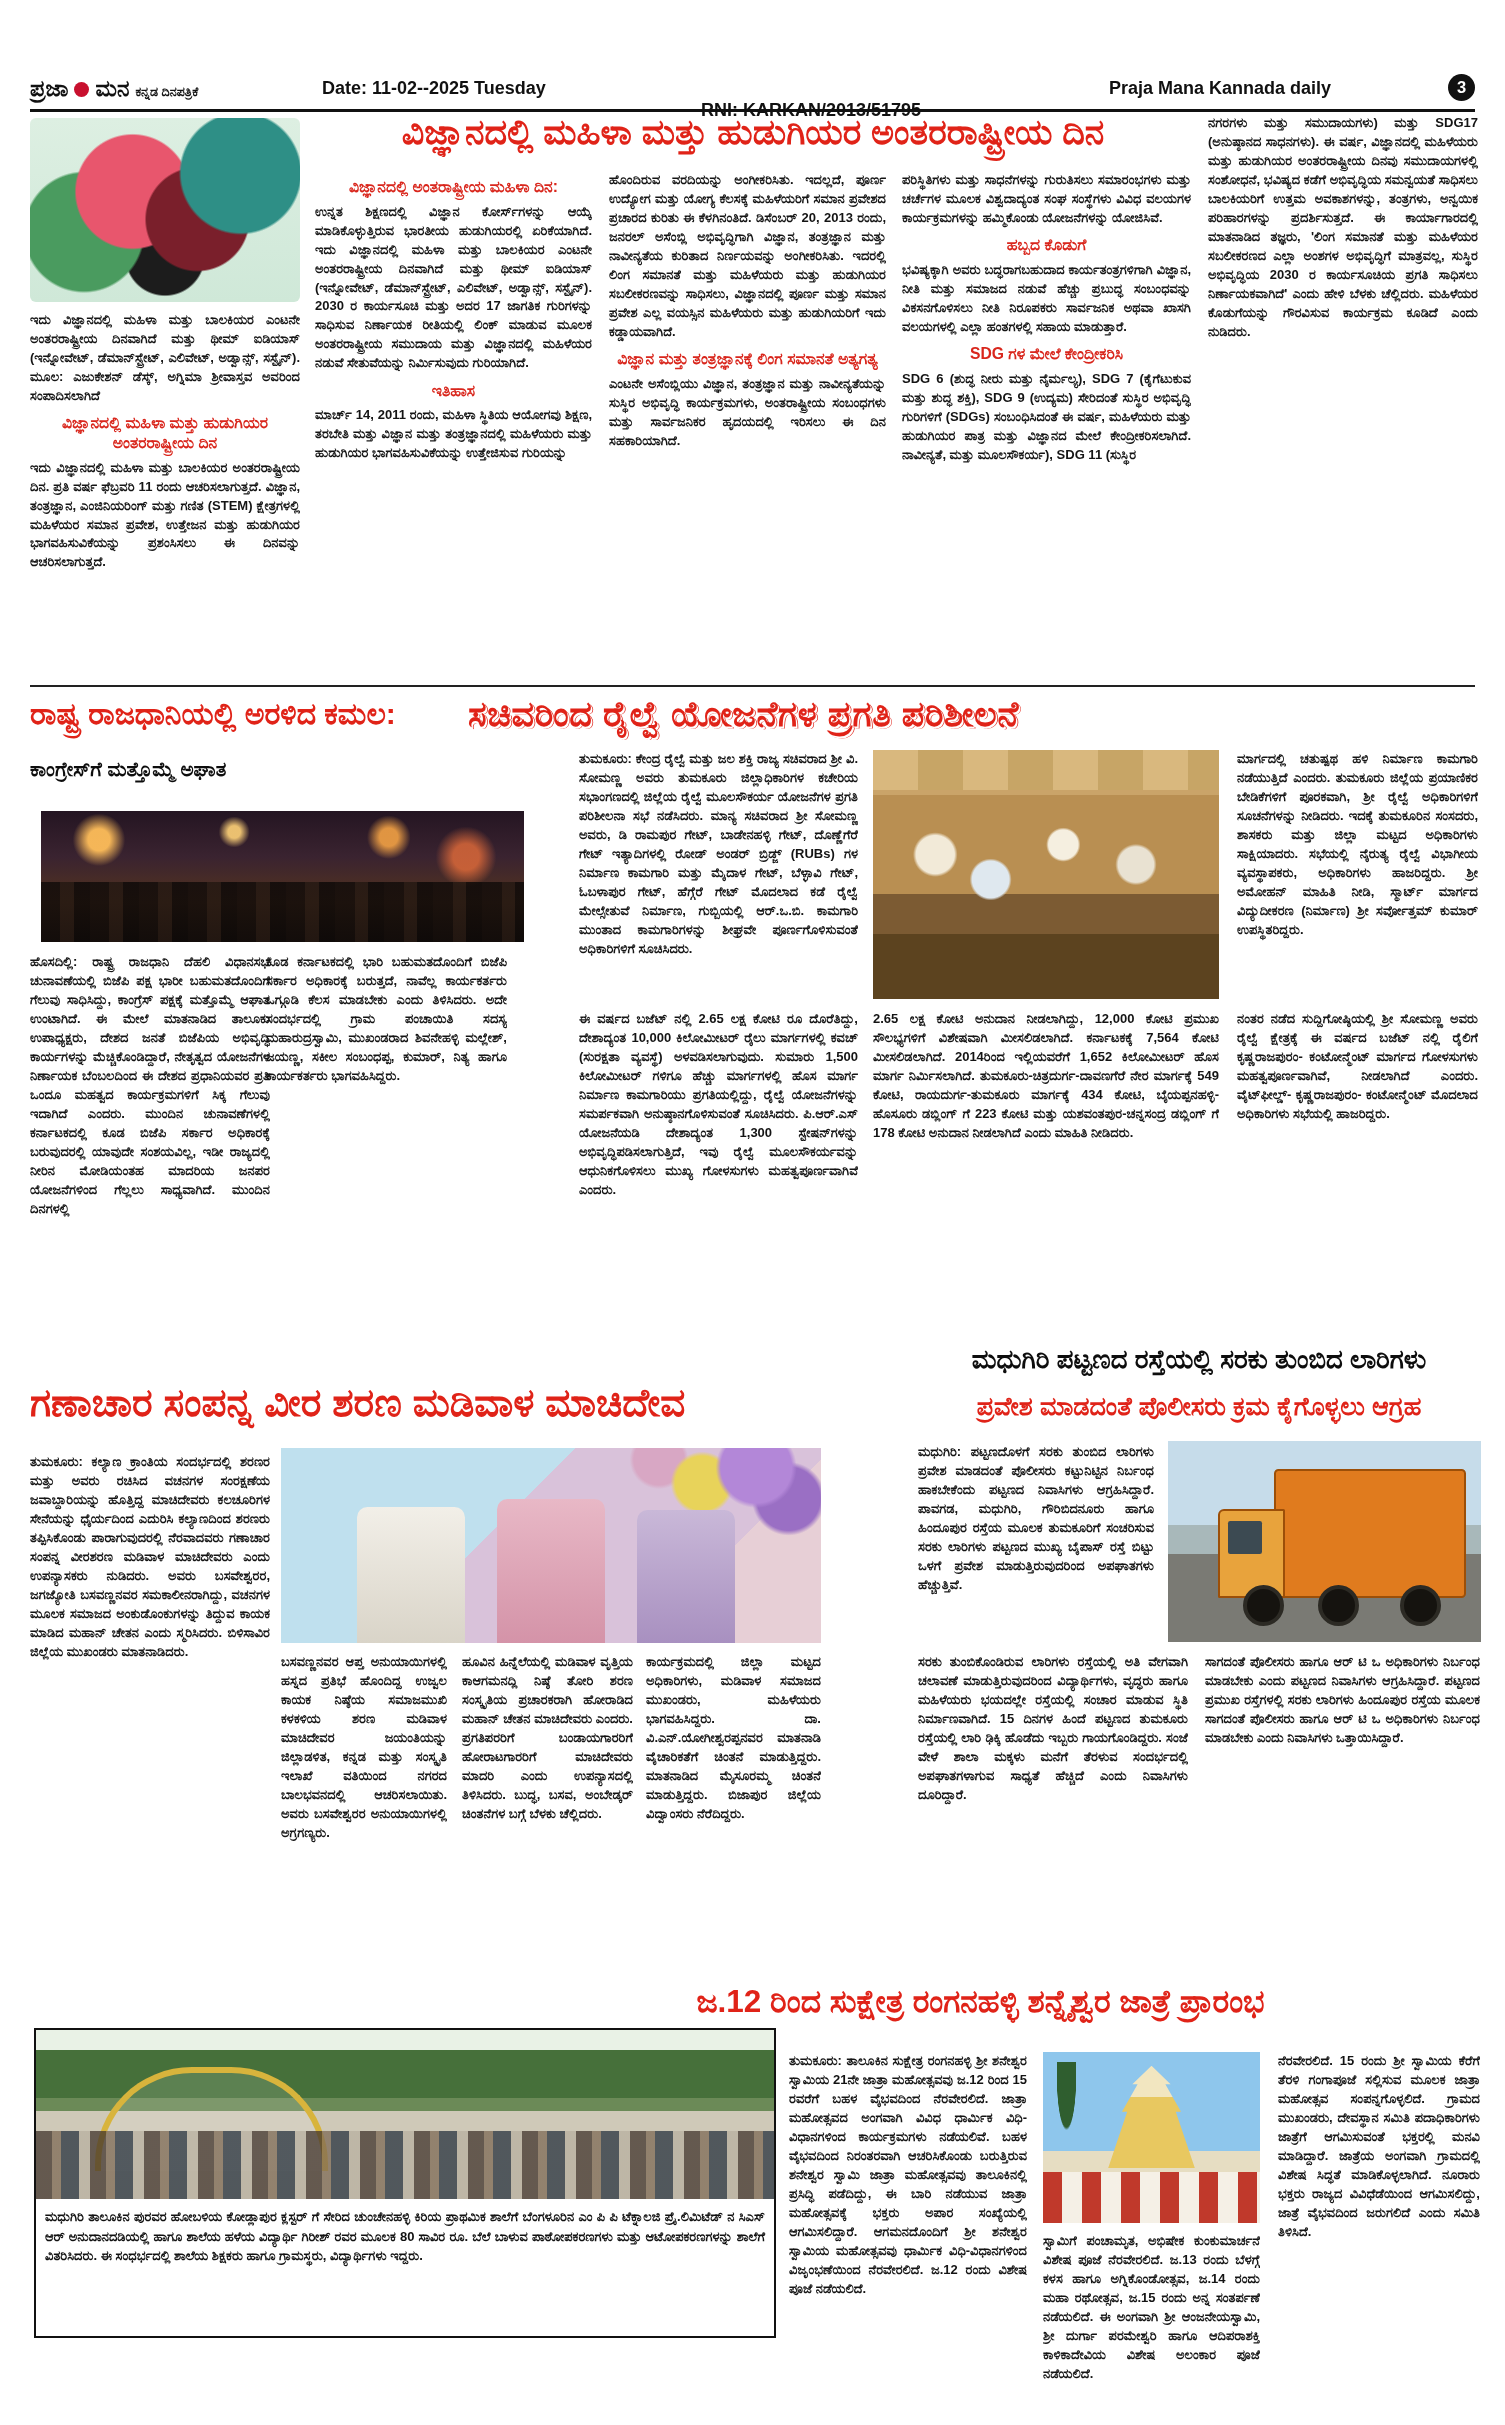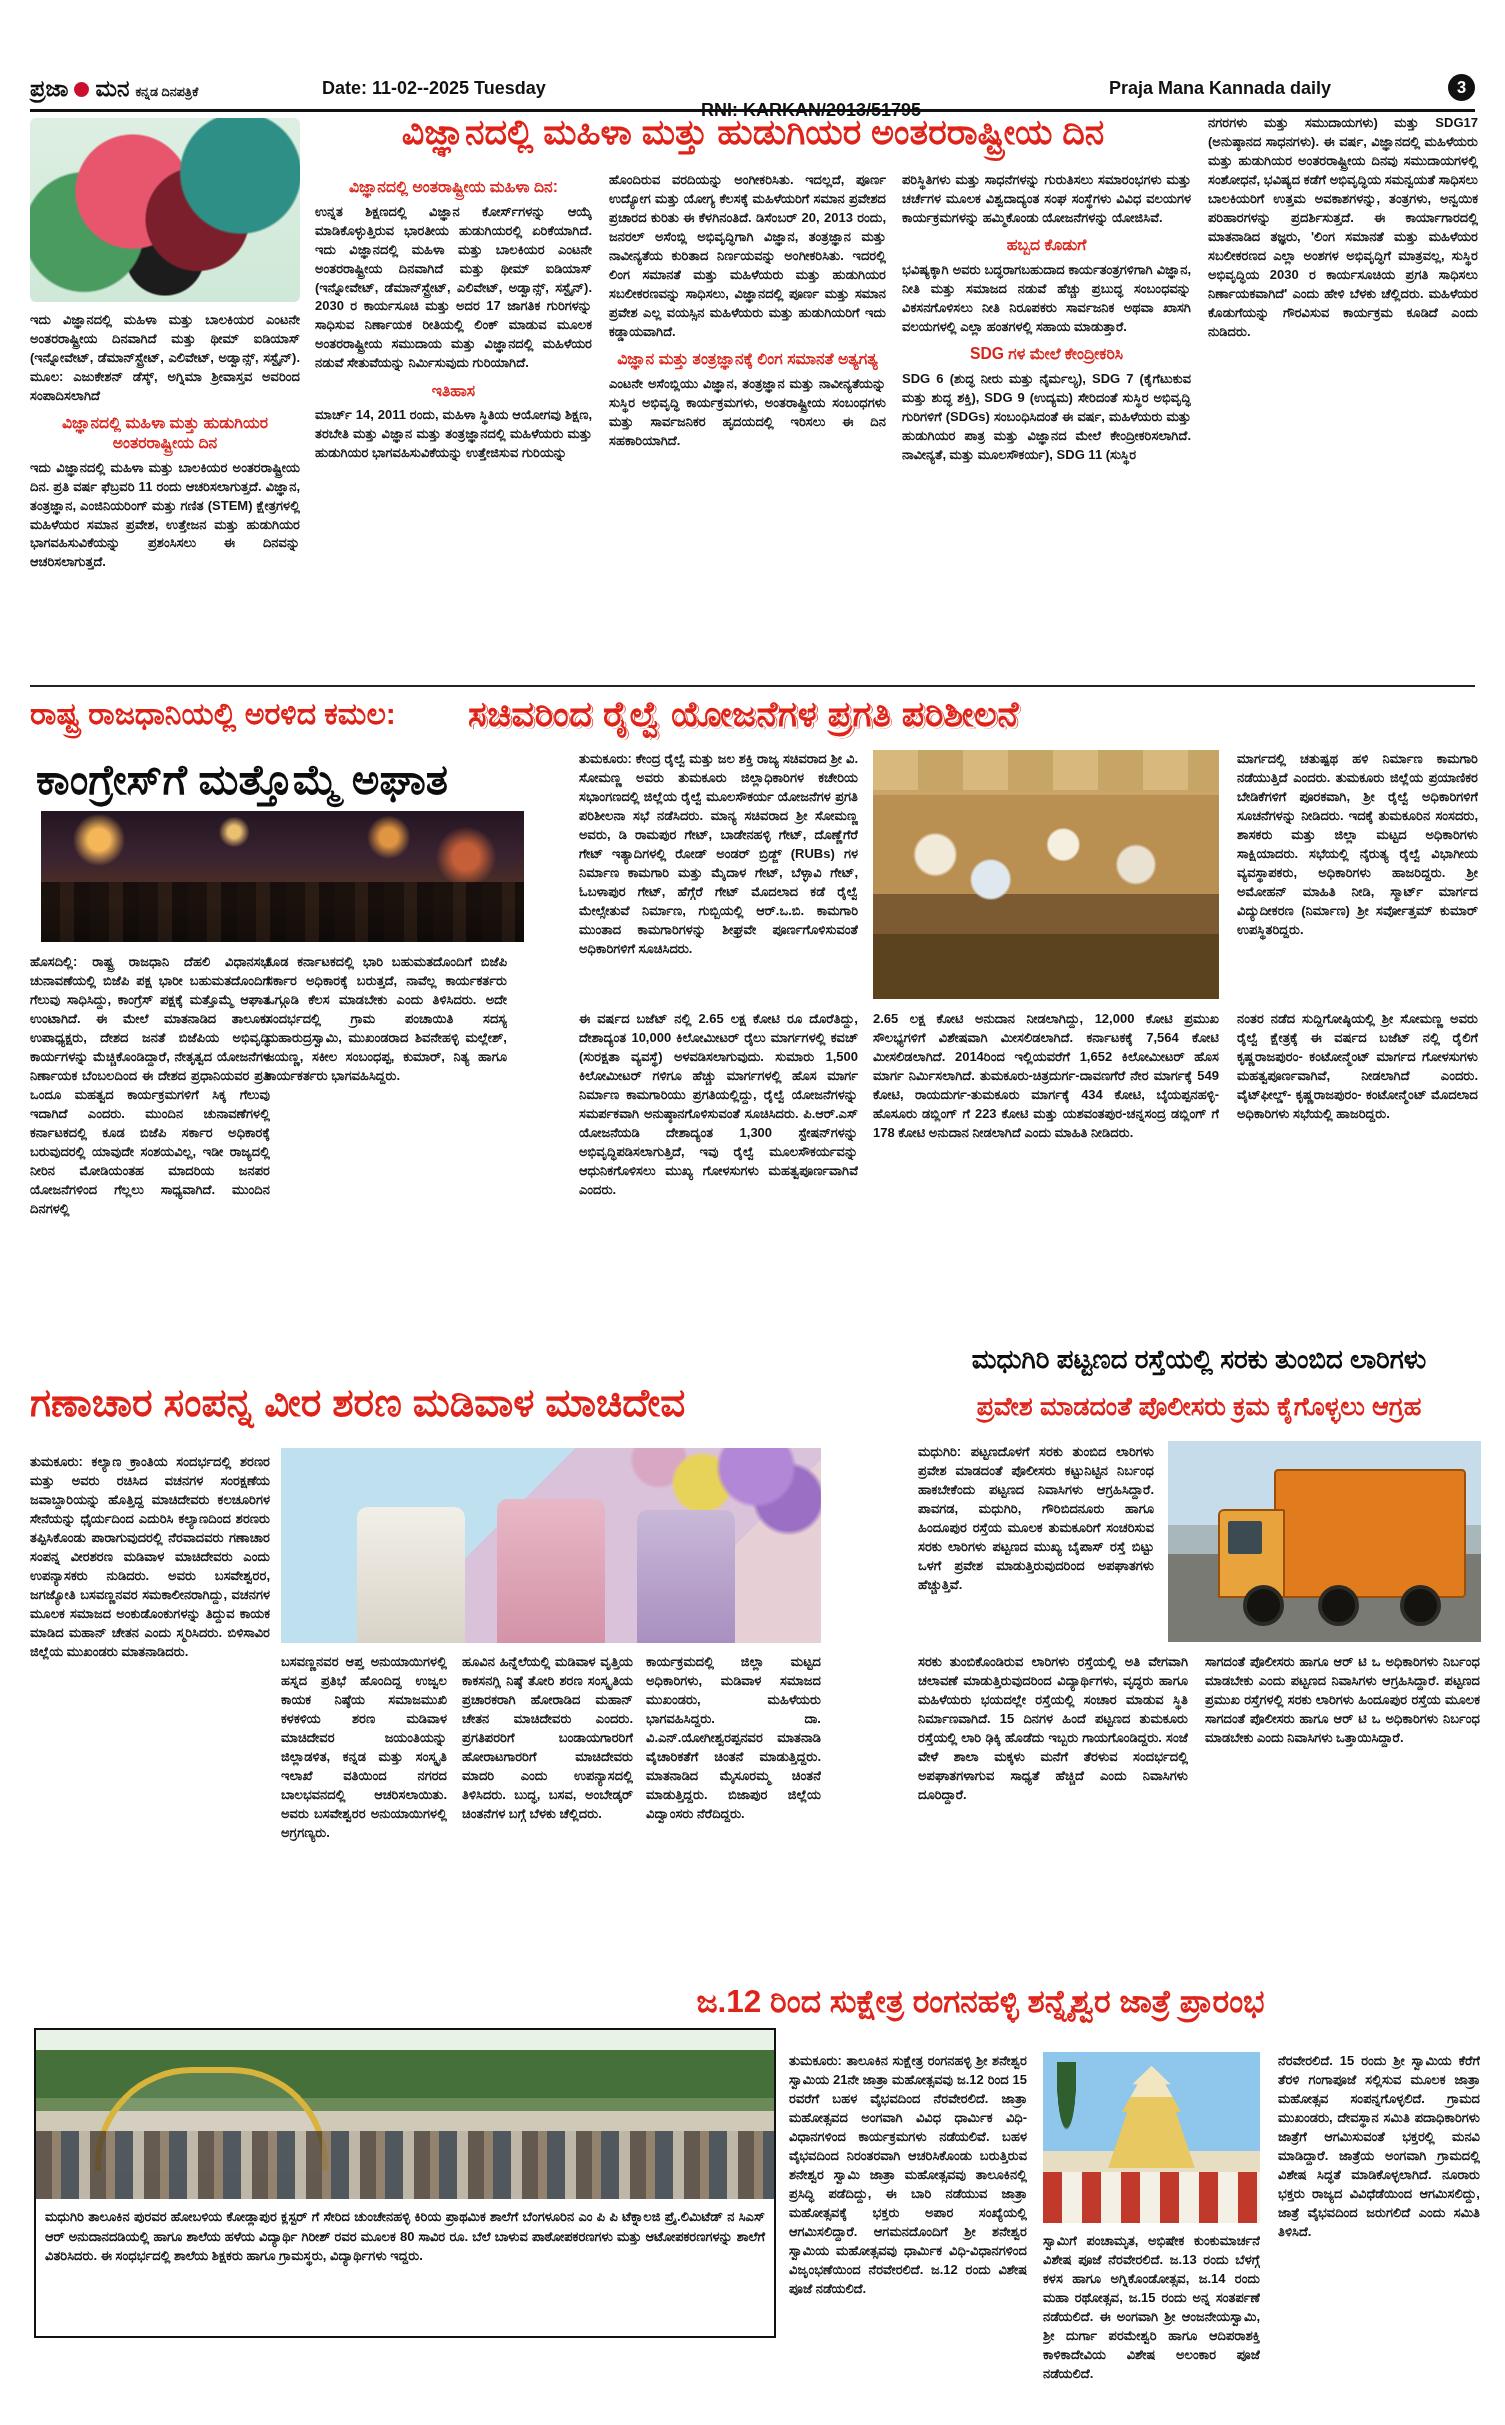--- a/index.html
+++ b/index.html
@@ -130,21 +130,21 @@
 
   <div class="col bodytxt" style="left:1208px;top:114px;width:270px;height:565px;">
     <p>ನಗರಗಳು ಮತ್ತು ಸಮುದಾಯಗಳು) ಮತ್ತು SDG17 (ಅನುಷ್ಠಾನದ ಸಾಧನಗಳು). ಈ ವರ್ಷ, ವಿಜ್ಞಾನದಲ್ಲಿ ಮಹಿಳೆಯರು ಮತ್ತು ಹುಡುಗಿಯರ ಅಂತರರಾಷ್ಟ್ರೀಯ ದಿನವು ಸಮುದಾಯಗಳಲ್ಲಿ ಸಂಶೋಧನೆ, ಭವಿಷ್ಯದ ಕಡೆಗೆ ಅಭಿವೃದ್ಧಿಯ ಸಮನ್ವಯತೆ ಸಾಧಿಸಲು ಬಾಲಕಿಯರಿಗೆ ಉತ್ತಮ ಅವಕಾಶಗಳನ್ನು, ತಂತ್ರಗಳು, ಅನ್ವಯಿಕ ಪರಿಹಾರಗಳನ್ನು ಪ್ರದರ್ಶಿಸುತ್ತದೆ. ಈ ಕಾರ್ಯಾಗಾರದಲ್ಲಿ ಮಾತನಾಡಿದ ತಜ್ಞರು, 'ಲಿಂಗ ಸಮಾನತೆ ಮತ್ತು ಮಹಿಳೆಯರ ಸಬಲೀಕರಣದ ಎಲ್ಲಾ ಅಂಶಗಳ ಅಭಿವೃದ್ಧಿಗೆ ಮಾತ್ರವಲ್ಲ, ಸುಸ್ಥಿರ ಅಭಿವೃದ್ಧಿಯ 2030 ರ ಕಾರ್ಯಸೂಚಿಯ ಪ್ರಗತಿ ಸಾಧಿಸಲು ನಿರ್ಣಾಯಕವಾಗಿದೆ' ಎಂದು ಹೇಳಿ ಬೆಳಕು ಚೆಲ್ಲಿದರು. ಮಹಿಳೆಯರ ಕೊಡುಗೆಯನ್ನು ಗೌರವಿಸುವ ಕಾರ್ಯಕ್ರಮ ಕೂಡಿದೆ ಎಂದು ನುಡಿದರು.</p>
   </div>
 
   <div class="rule" style="left:30px;top:685px;width:1445px;height:2.2px;"></div>
 
   <div class="headline-red" style="position:absolute;left:30px;top:699px;width:424px;font-size:30px;line-height:1.0;">ರಾಷ್ಟ್ರ ರಾಜಧಾನಿಯಲ್ಲಿ ಅರಳಿದ ಕಮಲ:</div>
   <div class="headline-red" style="position:absolute;left:468px;top:696px;width:712px;font-size:35px;line-height:1.0;letter-spacing:0.7px;text-shadow:1.5px 1.5px 0 #fff,2.2px 2.2px 0 #e02318;">ಸಚಿವರಿಂದ ರೈಲ್ವೆ ಯೋಜನೆಗಳ ಪ್ರಗತಿ ಪರಿಶೀಲನೆ</div>
 
-  <div class="headline-black" style="position:absolute;left:30px;top:759px;width:424px;font-size:42px;line-height:1.0;text-align:center;">ಕಾಂಗ್ರೇಸ್‌ಗೆ ಮತ್ತೊಮ್ಮೆ ಅಘಾತ</div>
+  <div class="headline-black" style="position:absolute;left:30px;top:759px;width:424px;font-size:20px;line-height:1.0;">ಕಾಂಗ್ರೇಸ್‌ಗೆ ಮತ್ತೊಮ್ಮೆ ಅಘಾತ</div>
 
   <div class="photo photo-crowd" style="left:41px;top:811px;width:483px;height:131px;"></div>
 
   <div class="col bodytxt" style="left:30px;top:953px;width:240px;height:351px;">
     <p>ಹೊಸದಿಲ್ಲಿ: ರಾಷ್ಟ್ರ ರಾಜಧಾನಿ ದೆಹಲಿ ವಿಧಾನಸಭೆ ಚುನಾವಣೆಯಲ್ಲಿ ಬಿಜೆಪಿ ಪಕ್ಷ ಭಾರೀ ಬಹುಮತದೊಂದಿಗೆ ಗೆಲುವು ಸಾಧಿಸಿದ್ದು, ಕಾಂಗ್ರೆಸ್ ಪಕ್ಷಕ್ಕೆ ಮತ್ತೊಮ್ಮೆ ಆಘಾತ ಉಂಟಾಗಿದೆ. ಈ ಮೇಲೆ ಮಾತನಾಡಿದ ತಾಲೂಕು ಉಪಾಧ್ಯಕ್ಷರು, ದೇಶದ ಜನತೆ ಬಿಜೆಪಿಯ ಅಭಿವೃದ್ಧಿ ಕಾರ್ಯಗಳನ್ನು ಮೆಚ್ಚಿಕೊಂಡಿದ್ದಾರೆ, ನೇತೃತ್ವದ ಯೋಜನೆಗಳ ನಿರ್ಣಾಯಕ ಬೆಂಬಲದಿಂದ ಈ ದೇಶದ ಪ್ರಧಾನಿಯವರ ಪ್ರತಿ ಒಂದೂ ಮಹತ್ವದ ಕಾರ್ಯಕ್ರಮಗಳಿಗೆ ಸಿಕ್ಕ ಗೆಲುವು ಇದಾಗಿದೆ ಎಂದರು. ಮುಂದಿನ ಚುನಾವಣೆಗಳಲ್ಲಿ ಕರ್ನಾಟಕದಲ್ಲಿ ಕೂಡ ಬಿಜೆಪಿ ಸರ್ಕಾರ ಅಧಿಕಾರಕ್ಕೆ ಬರುವುದರಲ್ಲಿ ಯಾವುದೇ ಸಂಶಯವಿಲ್ಲ, ಇಡೀ ರಾಜ್ಯದಲ್ಲಿ ನೀರಿನ ಮೋಡಿಯಂತಹ ಮಾದರಿಯ ಜನಪರ ಯೋಜನೆಗಳಿಂದ ಗೆಲ್ಲಲು ಸಾಧ್ಯವಾಗಿದೆ. ಮುಂದಿನ ದಿನಗಳಲ್ಲಿ</p>
   </div>
   <div class="col bodytxt" style="left:266px;top:953px;width:241px;height:351px;">
     <p>ಕೂಡ ಕರ್ನಾಟಕದಲ್ಲಿ ಭಾರಿ ಬಹುಮತದೊಂದಿಗೆ ಬಿಜೆಪಿ ಸರ್ಕಾರ ಅಧಿಕಾರಕ್ಕೆ ಬರುತ್ತದೆ, ನಾವೆಲ್ಲ ಕಾರ್ಯಕರ್ತರು ಒಗ್ಗೂಡಿ ಕೆಲಸ ಮಾಡಬೇಕು ಎಂದು ತಿಳಿಸಿದರು. ಅದೇ ಸಂದರ್ಭದಲ್ಲಿ ಗ್ರಾಮ ಪಂಚಾಯಿತಿ ಸದಸ್ಯ ಮಹಾರುದ್ರಸ್ವಾಮಿ, ಮುಖಂಡರಾದ ಶಿವನೇಹಳ್ಳಿ ಮಲ್ಲೇಶ್, ಜಯಣ್ಣ, ಸಕೀಲ ಸಂಬಂಧಪ್ಪ, ಕುಮಾರ್, ನಿತ್ಯ ಹಾಗೂ ಕಾರ್ಯಕರ್ತರು ಭಾಗವಹಿಸಿದ್ದರು.</p>
   </div>
 
@@ -180,21 +180,21 @@
   <div class="photo photo-celebration" style="left:281px;top:1448px;width:540px;height:195px;">
     <div class="fig" style="left:14%;top:30%;width:20%;height:70%;background:linear-gradient(#f2efe8,#d9d4c8);"></div>
     <div class="fig" style="left:40%;top:26%;width:20%;height:74%;background:linear-gradient(#e8b8c6,#d493a8);"></div>
     <div class="fig" style="left:66%;top:32%;width:18%;height:68%;background:linear-gradient(#c9b8d8,#a890c0);"></div>
   </div>
 
   <div class="col bodytxt" style="left:281px;top:1653px;width:166px;height:319px;">
     <p>ಬಸವಣ್ಣನವರ ಆಪ್ತ ಅನುಯಾಯಿಗಳಲ್ಲಿ ಹಸ್ನದ ಪ್ರತಿಭೆ ಹೊಂದಿದ್ದ ಉಜ್ವಲ ಕಾಯಕ ನಿಷ್ಠೆಯ ಸಮಾಜಮುಖಿ ಕಳಕಳಿಯ ಶರಣ ಮಡಿವಾಳ ಮಾಚಿದೇವರ ಜಯಂತಿಯನ್ನು ಜಿಲ್ಲಾಡಳಿತ, ಕನ್ನಡ ಮತ್ತು ಸಂಸ್ಕೃತಿ ಇಲಾಖೆ ವತಿಯಿಂದ ನಗರದ ಬಾಲಭವನದಲ್ಲಿ ಆಚರಿಸಲಾಯಿತು. ಅವರು ಬಸವೇಶ್ವರರ ಅನುಯಾಯಿಗಳಲ್ಲಿ ಅಗ್ರಗಣ್ಯರು.</p>
   </div>
   <div class="col bodytxt" style="left:462px;top:1653px;width:171px;height:319px;">
-    <p>ಹೂವಿನ ಹಿನ್ನೆಲೆಯಲ್ಲಿ ಮಡಿವಾಳ ವೃತ್ತಿಯ ಕಾಕಸನಗ್ಲಿ ನಿಷ್ಠೆ ತೋರಿ ಶರಣ ಸಂಸ್ಕೃತಿಯ ಪ್ರಚಾರಕರಾಗಿ ಹೋರಾಡಿದ ಮಹಾನ್ ಚೇತನ ಮಾಚಿದೇವರು ಎಂದರು. ಪ್ರಗತಿಪರರಿಗೆ ಬಂಡಾಯಗಾರರಿಗೆ ಹೋರಾಟಗಾರರಿಗೆ ಮಾಚಿದೇವರು ಮಾದರಿ ಎಂದು ಉಪನ್ಯಾಸದಲ್ಲಿ ತಿಳಿಸಿದರು. ಬುದ್ಧ, ಬಸವ, ಅಂಬೇಡ್ಕರ್ ಚಿಂತನೆಗಳ ಬಗ್ಗೆ ಬೆಳಕು ಚೆಲ್ಲಿದರು.</p>
+    <p>ಹೂವಿನ ಹಿನ್ನೆಲೆಯಲ್ಲಿ ಮಡಿವಾಳ ವೃತ್ತಿಯ ಕಾಆಗಮನದ್ಲಿ ನಿಷ್ಠೆ ತೋರಿ ಶರಣ ಸಂಸ್ಕೃತಿಯ ಪ್ರಚಾರಕರಾಗಿ ಹೋರಾಡಿದ ಮಹಾನ್ ಚೇತನ ಮಾಚಿದೇವರು ಎಂದರು. ಪ್ರಗತಿಪರರಿಗೆ ಬಂಡಾಯಗಾರರಿಗೆ ಹೋರಾಟಗಾರರಿಗೆ ಮಾಚಿದೇವರು ಮಾದರಿ ಎಂದು ಉಪನ್ಯಾಸದಲ್ಲಿ ತಿಳಿಸಿದರು. ಬುದ್ಧ, ಬಸವ, ಅಂಬೇಡ್ಕರ್ ಚಿಂತನೆಗಳ ಬಗ್ಗೆ ಬೆಳಕು ಚೆಲ್ಲಿದರು.</p>
   </div>
   <div class="col bodytxt" style="left:646px;top:1653px;width:175px;height:319px;">
     <p>ಕಾರ್ಯಕ್ರಮದಲ್ಲಿ ಜಿಲ್ಲಾ ಮಟ್ಟದ ಅಧಿಕಾರಿಗಳು, ಮಡಿವಾಳ ಸಮಾಜದ ಮುಖಂಡರು, ಮಹಿಳೆಯರು ಭಾಗವಹಿಸಿದ್ದರು. ದಾ. ವಿ.ಎನ್.ಯೋಗೀಶ್ವರಪ್ಪನವರ ಮಾತನಾಡಿ ವೈಚಾರಿಕತೆಗೆ ಚಿಂತನೆ ಮಾಡುತ್ತಿದ್ದರು. ಮಾತನಾಡಿದ ಮೈಸೂರಮ್ಮ ಚಿಂತನೆ ಮಾಡುತ್ತಿದ್ದರು. ಬಿಜಾಪುರ ಜಿಲ್ಲೆಯ ವಿದ್ವಾಂಸರು ನೆರೆದಿದ್ದರು.</p>
   </div>
 
   <div class="col bodytxt" style="left:918px;top:1443px;width:236px;height:201px;">
     <p>ಮಧುಗಿರಿ: ಪಟ್ಟಣದೊಳಗೆ ಸರಕು ತುಂಬಿದ ಲಾರಿಗಳು ಪ್ರವೇಶ ಮಾಡದಂತೆ ಪೊಲೀಸರು ಕಟ್ಟುನಿಟ್ಟಿನ ನಿರ್ಬಂಧ ಹಾಕಬೇಕೆಂದು ಪಟ್ಟಣದ ನಿವಾಸಿಗಳು ಆಗ್ರಹಿಸಿದ್ದಾರೆ. ಪಾವಗಡ, ಮಧುಗಿರಿ, ಗೌರಿಬಿದನೂರು ಹಾಗೂ ಹಿಂದೂಪುರ ರಸ್ತೆಯ ಮೂಲಕ ತುಮಕೂರಿಗೆ ಸಂಚರಿಸುವ ಸರಕು ಲಾರಿಗಳು ಪಟ್ಟಣದ ಮುಖ್ಯ ಬೈಪಾಸ್ ರಸ್ತೆ ಬಿಟ್ಟು ಒಳಗೆ ಪ್ರವೇಶ ಮಾಡುತ್ತಿರುವುದರಿಂದ ಅಪಘಾತಗಳು ಹೆಚ್ಚುತ್ತಿವೆ.</p>
   </div>
 
   <div class="photo photo-truck" style="left:1168px;top:1441px;width:313px;height:201px;">

